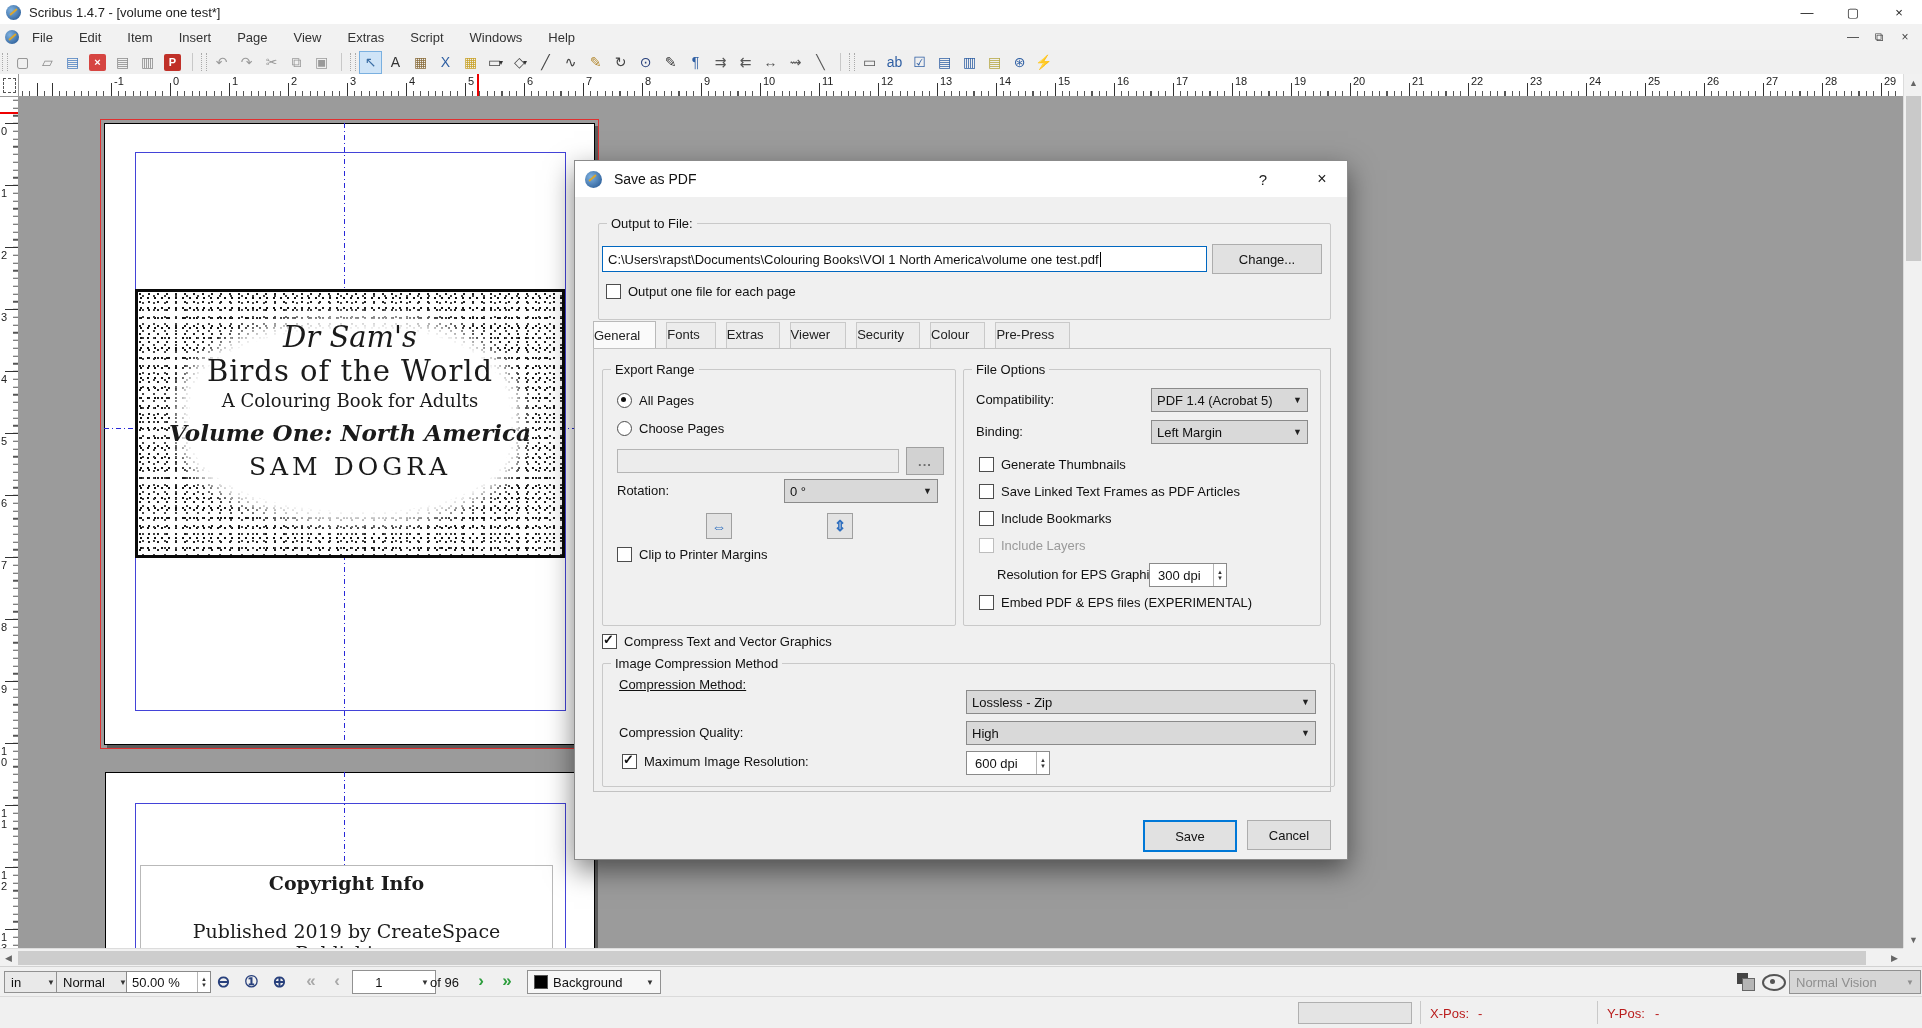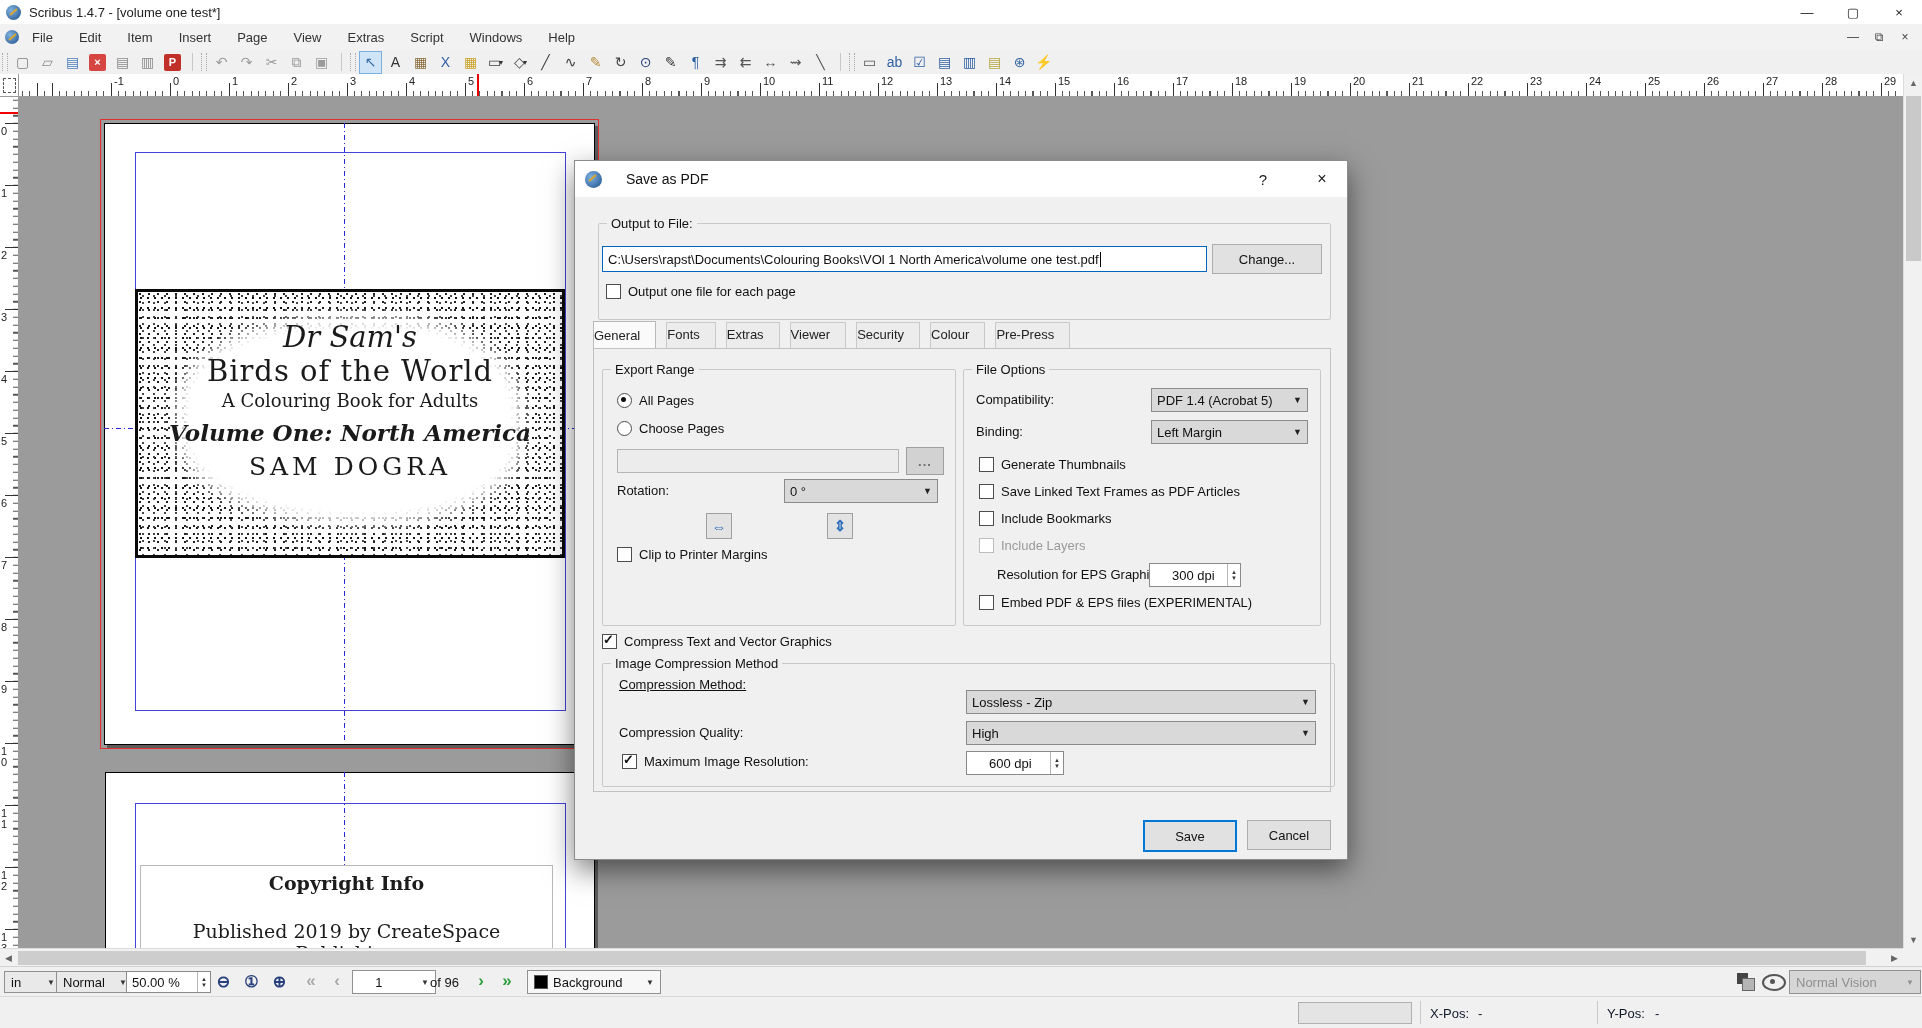--- a/index.html
+++ b/index.html
@@ -104,27 +104,27 @@
   #layer-combo{left:527px;width:120px;height:22px;top:3px;background:#f7f7f7;}
   .swatch{width:12px;height:12px;background:#000;border:1px solid #555;margin-right:5px;flex:0 0 auto;}
   #cms-icon{position:absolute;left:1737px;top:6px;width:18px;height:16px;}
   #cms-icon .sq1{position:absolute;left:0;top:0;width:11px;height:11px;background:#444;}
   #cms-icon .sq2{position:absolute;left:5px;top:5px;width:11px;height:11px;background:#b5b5b5;border:1px solid #666;}
   #eye-icon{position:absolute;left:1762px;top:7px;width:20px;height:13px;border:2px solid #555;border-radius:50%;}
   #eye-icon::after{content:"";position:absolute;left:6px;top:3px;width:5px;height:5px;border-radius:50%;background:#555;}
   #vision-combo{left:1789px;width:118px;height:22px;top:3px;background:#d6d6d6;color:#8f8f8f;}
   #coord-field{position:absolute;left:1298px;top:5px;width:112px;height:20px;background:#e4e4e4;border:1px solid #b0b0b0;}
   .vsep{position:absolute;top:4px;width:1px;height:23px;background:#c9c9c9;}
-  .coord-label{position:absolute;top:9px;color:#0f172a;}
+  .coord-label{position:absolute;top:9px;color:#b91c1c;}
   
   #dialog{left:574px;top:160px;width:772px;height:698px;background:#f0f0f0;border:1px solid #8b8b8b;
       box-shadow:0 10px 26px rgba(0,0,0,.5);}
   #dlg-title{position:absolute;left:0;top:0;width:100%;height:36px;background:#fff;display:flex;align-items:center;}
   #dlg-title .logo{width:17px;height:17px;margin-left:10px;}
-  #dlg-title-text{margin-left:24px;font-size:14px;}
+  #dlg-title-text{margin-left:12px;font-size:14px;}
   #dlg-help{position:absolute;left:666px;top:0;width:44px;height:36px;display:flex;align-items:center;justify-content:center;font-size:15px;color:#222;}
   #dlg-close{position:absolute;left:722px;top:0;width:50px;height:36px;display:flex;align-items:center;justify-content:center;font-size:16px;color:#222;}
   .group{position:absolute;border:1px solid #c9c9c9;border-radius:2px;}
   .group .legend{position:absolute;top:-8px;left:8px;background:#f0f0f0;padding:0 4px;}
   #out-group{left:23px;top:62px;width:731px;height:95px;}
   #path-input{position:absolute;left:27px;top:85px;width:598px;height:24px;background:#fff;border:1px solid #0067c0;
       display:flex;align-items:center;padding-left:5px;white-space:nowrap;overflow:hidden;}
   .caret{display:inline-block;width:1px;height:15px;background:#000;margin-left:1px;}
   #change-btn{position:absolute;left:637px;top:83px;width:108px;height:28px;background:#e1e1e1;border:1px solid #adadad;
       display:flex;align-items:center;justify-content:center;}
@@ -148,21 +148,21 @@
       color:#6e6e6e;font-weight:bold;display:flex;align-items:center;justify-content:center;letter-spacing:1px;}
   .dcombo{position:absolute;display:flex;align-items:center;background:#d9d9d9;border:1px solid #8a8a8a;height:22px;padding:0 5px;}
   .dcombo .chev{margin-left:auto;font-size:9px;color:#222;padding-left:6px;}
   #rot-combo{left:209px;top:318px;width:142px;}
   .mirror-btn{position:absolute;width:24px;height:24px;background:#e3e3e3;border:1px solid #9f9f9f;
       display:flex;align-items:center;justify-content:center;color:#2f6fbf;font-weight:bold;font-size:15px;}
   #compat-combo{left:576px;top:227px;width:145px;}
   #binding-combo{left:576px;top:259px;width:145px;}
   #fo-checks{position:absolute;left:404px;top:290px;width:330px;}
   #fo-checks .cbrow{height:27px;}
-  .dspin{position:absolute;display:flex;align-items:center;background:#fff;border:1px solid #8a8a8a;height:22px;padding-left:22px;}
+  .dspin{position:absolute;display:flex;align-items:center;background:#fff;border:1px solid #8a8a8a;height:22px;padding-left:8px;}
   .dspin .arrows{margin-left:auto;display:flex;flex-direction:column;font-size:6px;line-height:6px;color:#333;
       border-left:1px solid #b5b5b5;height:100%;justify-content:center;padding:0 3px;}
   #eps-spin{left:574px;top:402px;width:68px;}
   #embed-row{position:absolute;left:404px;top:434px;}
   #compress-row{position:absolute;left:27px;top:473px;}
   #imgc-group{left:27px;top:502px;width:731px;height:122px;}
   #method-combo{left:391px;top:529px;width:338px;}
   #quality-combo{left:391px;top:560px;width:338px;}
   #maxres-row{position:absolute;left:47px;top:593px;}
   #maxres-spin{left:391px;top:590px;width:74px;}

